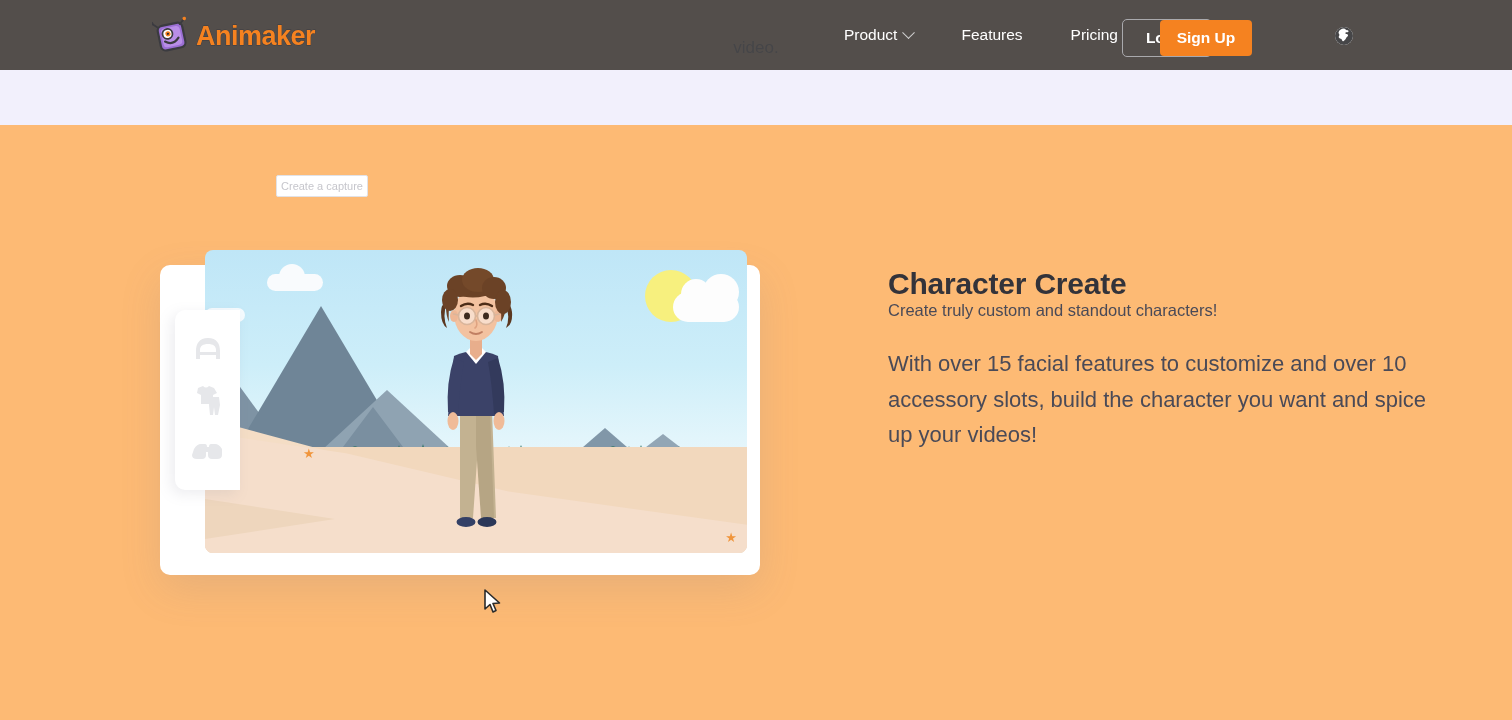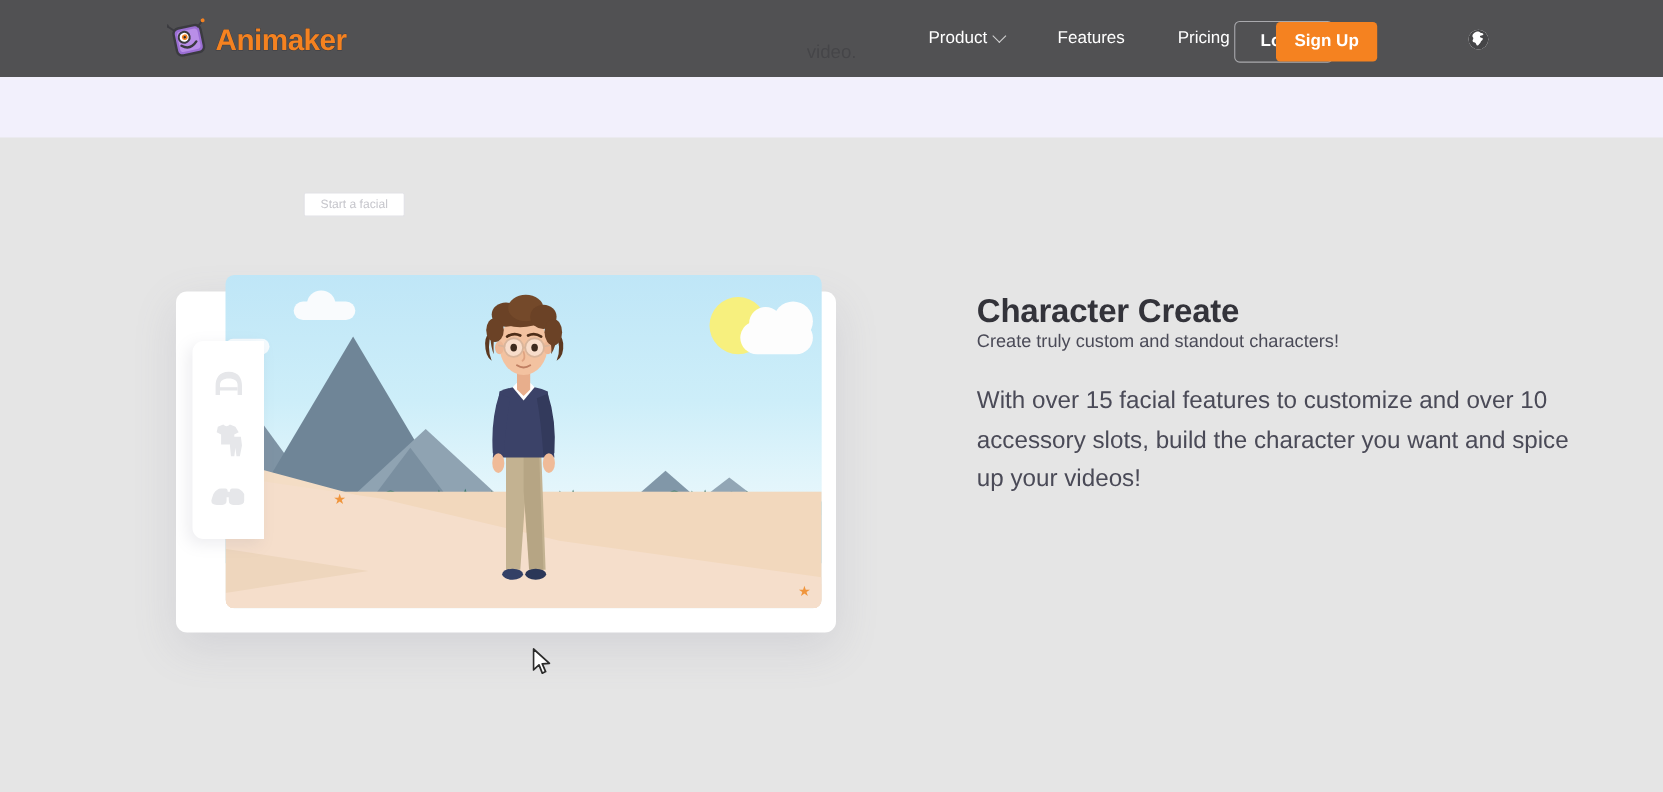--- a/index.html
+++ b/index.html
@@ -2,21 +2,21 @@
 <html><head>
 <meta charset="utf-8">
 <style>
   * { box-sizing: border-box; margin: 0; padding: 0; }
   html, body {
     width: 1512px; height: 720px;
     font-family: "Liberation Sans", sans-serif;
     background: #ffffff;
     overflow: hidden;
   }
-  #page { position: relative; width: 1512px; height: 720px; background: #e5e5e5; }
+  #page { position: relative; width: 1512px; height: 720px; background: #fdba74; }
 
   
   .lavender-band {
     position: absolute; left: 0; top: 70px; width: 1512px; height: 55px;
     background: #f2f0fc;
   }
   .behind-text {
     position: absolute; left: 0; top: 0; width: 1512px; height: 70px;
     display: flex; align-items: flex-end; justify-content: center;
     font-size: 17px; color: #3a3a46; line-height: 1.5;
@@ -194,21 +194,21 @@
     <button class="btn-signup">Sign Up</button>
 
     <span class="globe">
       <svg width="20" height="20" viewBox="0 0 20 20">
         <circle cx="10" cy="10" r="9" fill="#fff"></circle>
         <path d="M10 1a9 9 0 1 0 0 18A9 9 0 0 0 10 1zm0 1.6c1 0 1.3 1 2.3 1.4.9.4 1.9.1 2.2 1 .3.9-.9 1.3-1.8 1.2-1-.1-1.6.6-1.2 1.4.4.8 1.8.5 2.4 1.2.5.7-.2 1.7-1 2.3-.9.6-.7 1.8-1.6 2.4-.9.6-1.2 2-2.3 1.8-1-.2-.8-1.6-1.6-2.3-.8-.7-2.2-.6-2.6-1.6-.4-1 .7-1.6.6-2.6-.1-1-1.2-1.6-.8-2.6C5 4.6 7.2 2.6 10 2.6z" fill="#464648"></path>
       </svg>
     </span>
   </div>
 
-  <div class="capture-btn">Start a facial</div>
+  <div class="capture-btn">Create a capture</div>
 
   <div class="card-shadow"></div>
 
   <div class="scene">
     <div class="sun"></div>
     <div class="cloud-a"></div>
     <div class="cloud-b"></div>
     <div class="cloud-c"></div>
 
     <div class="mtn2"></div>

